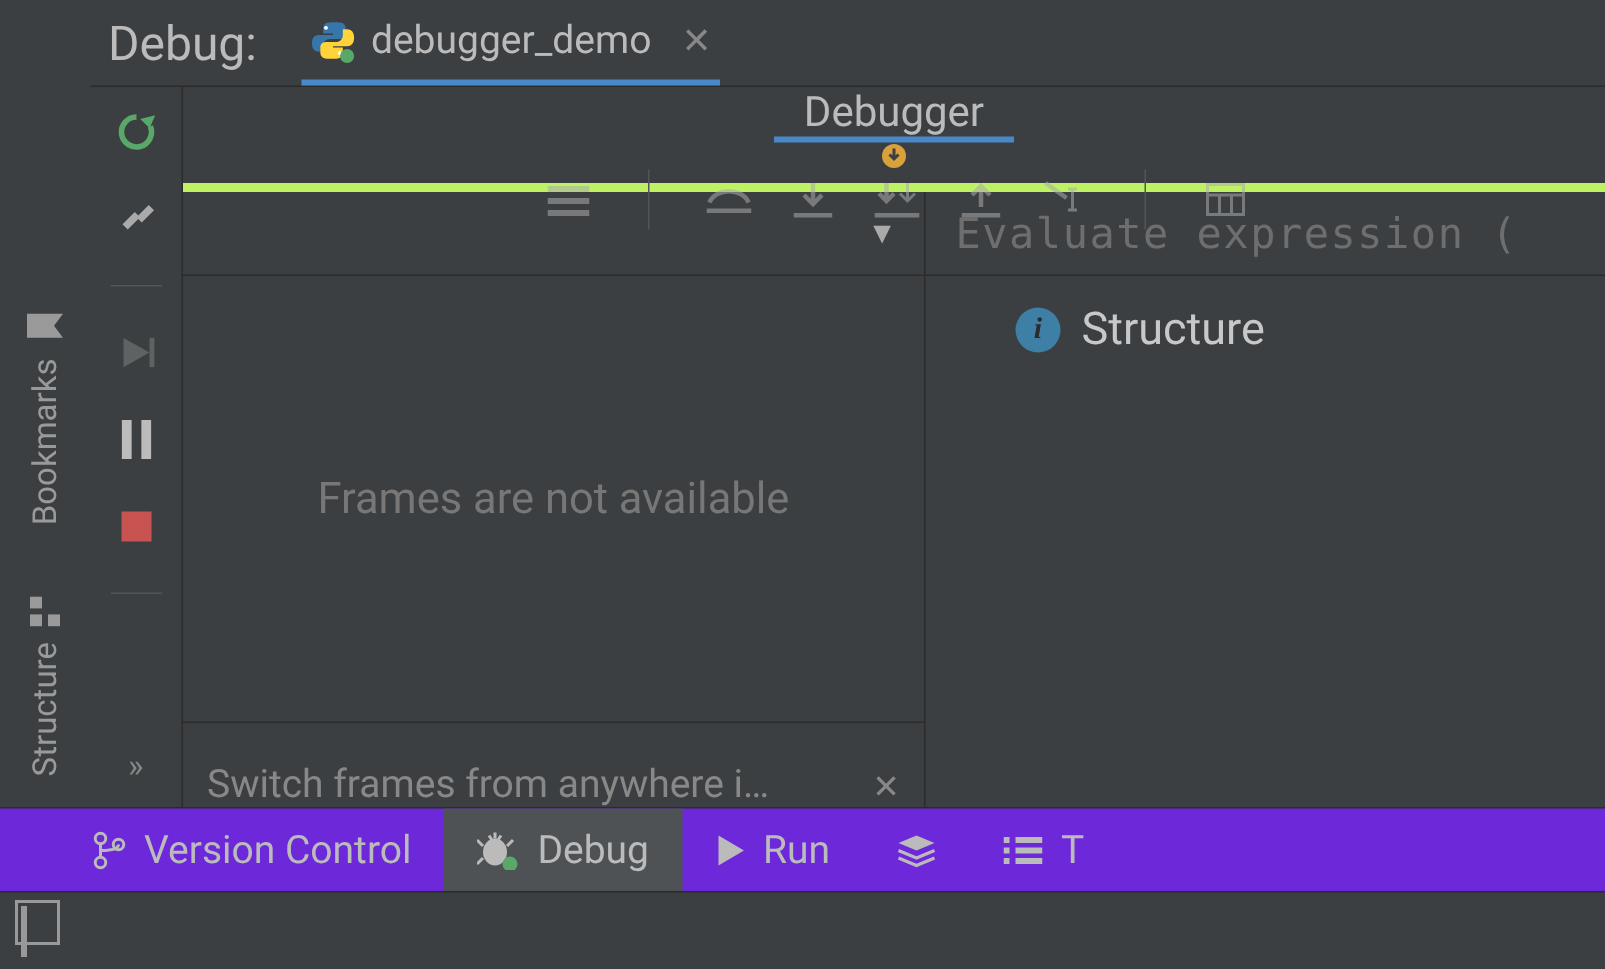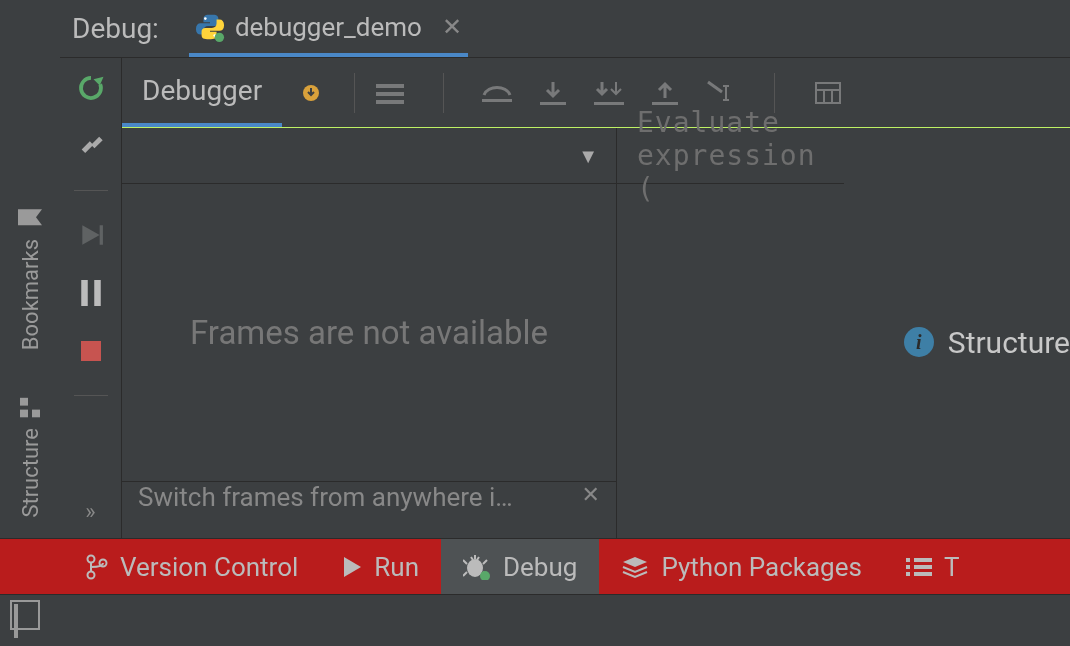--- a/index.html
+++ b/index.html
@@ -52,21 +52,21 @@
   .debug-header {
     height: 58px;
     display: flex;
     align-items: center;
     padding-left: 12px;
     gap: 30px;
     border-bottom: 1px solid #2b2b2b;
   }
   .debug-header .title {
     color: #bbbbbb;
-    font-size: 28px;
+    font-size: 32px;
   }
   .run-tab {
     display: flex;
     align-items: center;
     gap: 10px;
     height: 100%;
     border-bottom: 4px solid #4a88c7;
     padding: 0 6px;
     cursor: pointer;
     text-align: right;
@@ -98,21 +98,22 @@
     flex: 1;
     display: flex;
     flex-direction: column;
     min-width: 0;
   }
   
   .tabs-row {
     height: 70px;
     display: flex;
     align-items: center;
-    border-bottom: 1px solid #bef264;
+    border-bottom: 6px solid #bef264;
+    flex-direction: column;
   }
   .dbg-tab {
     height: 100%;
     display:flex;
     align-items:center;
     padding: 0 20px;
     font-size: 28px;
     color: #bbbbbb;
     cursor:pointer;
     gap:6px;
@@ -141,36 +142,36 @@
     padding-right:18px;
     border-bottom:1px solid #2b2b2b;
   }
   .dd-arrow { color:#aaa; font-size:20px; cursor:pointer;}
   .frames-mid {
     flex:1;
     display:flex;
     align-items:center;
     justify-content:center;
     color:#777;
-    font-size:33px;
+    font-size:29px;
     border-bottom:1px solid #2b2b2b;
   }
   .frames-bot {
     height:56px;
     display:flex;
-    align-items:flex-start;
+    align-items:flex-end;
     padding: 0 16px;
     color:#888;
     font-size:26px;
   }
   .frames-bot .x { margin-left:auto; color:#888; cursor:pointer; font-size:22px;}
   .vars-panel {
     flex:1;
     display:flex;
-    flex-direction:row;
+    flex-direction:column;
   }
   .eval-row {
     height:56px;
     display:flex;
     align-items:center;
     padding-left:20px;
     border-bottom:1px solid #2b2b2b;
     color:#6e6e6e;
     font-family: "Menlo","Consolas",monospace;
     font-size:28px;
@@ -188,25 +189,25 @@
     width:30px;height:30px;border-radius:50%;
     background:#3e7fa6;color:#2b2b2b;display:flex;align-items:center;justify-content:center;
     font-weight:bold;font-size:20px;font-style:italic;font-family:Georgia,serif;
   }
   
   .bottom-bar {
     position:absolute;
     left:0; right:0;
     top:538px;
     height:56px;
-    background:#b91c1c;
+    background:#6d28d9;
     border-top:1px solid #2b2b2b;
     display:flex;
     align-items:center;
-    padding-left:64px;
+    padding-left:40px;
     gap:0;
   }
   .bb-item {
     display:flex;
     align-items:center;
     gap:12px;
     padding:0 22px;
     height:100%;
     font-size:26px;
     color:#bbbbbb;
@@ -403,47 +404,46 @@
     <span>
       <svg width="22" height="26" viewBox="0 0 22 26">
           <circle cx="5" cy="5" r="3.5" fill="none" stroke="#bbb" stroke-width="2"></circle>
           <circle cx="5" cy="21" r="3.5" fill="none" stroke="#bbb" stroke-width="2"></circle>
           <circle cx="17" cy="9" r="3.5" fill="none" stroke="#bbb" stroke-width="2"></circle>
           <path d="M5 8v10M5 13c6 0 12-1 12-4" fill="none" stroke="#bbb" stroke-width="2"></path>
         </svg>
     </span>
     <span>Version Control</span>
   </div>
-  <div class="bb-item">
-    <span>
-      <svg width="20" height="22" viewBox="0 0 20 22">
-          <path d="M2 1v20l17-10z" fill="#bbb"></path>
-        </svg>
-    </span>
-    <span>Run</span>
-  </div>
   <div class="bb-item active">
     <span>
       <svg width="28" height="26" viewBox="0 0 28 26">
           <ellipse cx="12" cy="14" rx="8" ry="9" fill="#bbb"></ellipse>
           <path d="M4 10l-4-4M4 18l-4 4M20 10l4-4M20 18l4 4M12 5V1M8 3l2 3M16 3l-2 3" stroke="#bbb" stroke-width="2"></path>
           <circle cx="22" cy="22" r="5" fill="#59a869"></circle>
         </svg>
     </span>
     <span>Debug</span>
   </div>
   <div class="bb-item">
     <span>
+      <svg width="20" height="22" viewBox="0 0 20 22">
+          <path d="M2 1v20l17-10z" fill="#bbb"></path>
+        </svg>
+    </span>
+    <span>Run</span>
+  </div>
+  <div class="bb-item">
+    <span>
       <svg width="28" height="24" viewBox="0 0 28 24">
           <path d="M14 2l12 5-12 5-12-5z" fill="#bbb"></path>
           <path d="M2 12l12 5 12-5" fill="none" stroke="#bbb" stroke-width="2"></path>
           <path d="M2 17l12 5 12-5" fill="none" stroke="#bbb" stroke-width="2"></path>
         </svg>
     </span>
-    <span>Python Packages</span>
   </div>
   <div class="bb-item">
     <span>
       <svg width="26" height="20" viewBox="0 0 26 20">
           <rect x="0" y="1" width="4" height="4" fill="#bbb"></rect>
           <rect x="8" y="1" width="18" height="4" fill="#bbb"></rect>
           <rect x="0" y="8" width="4" height="4" fill="#bbb"></rect>
           <rect x="8" y="8" width="18" height="4" fill="#bbb"></rect>
           <rect x="0" y="15" width="4" height="4" fill="#bbb"></rect>
           <rect x="8" y="15" width="18" height="4" fill="#bbb"></rect>

